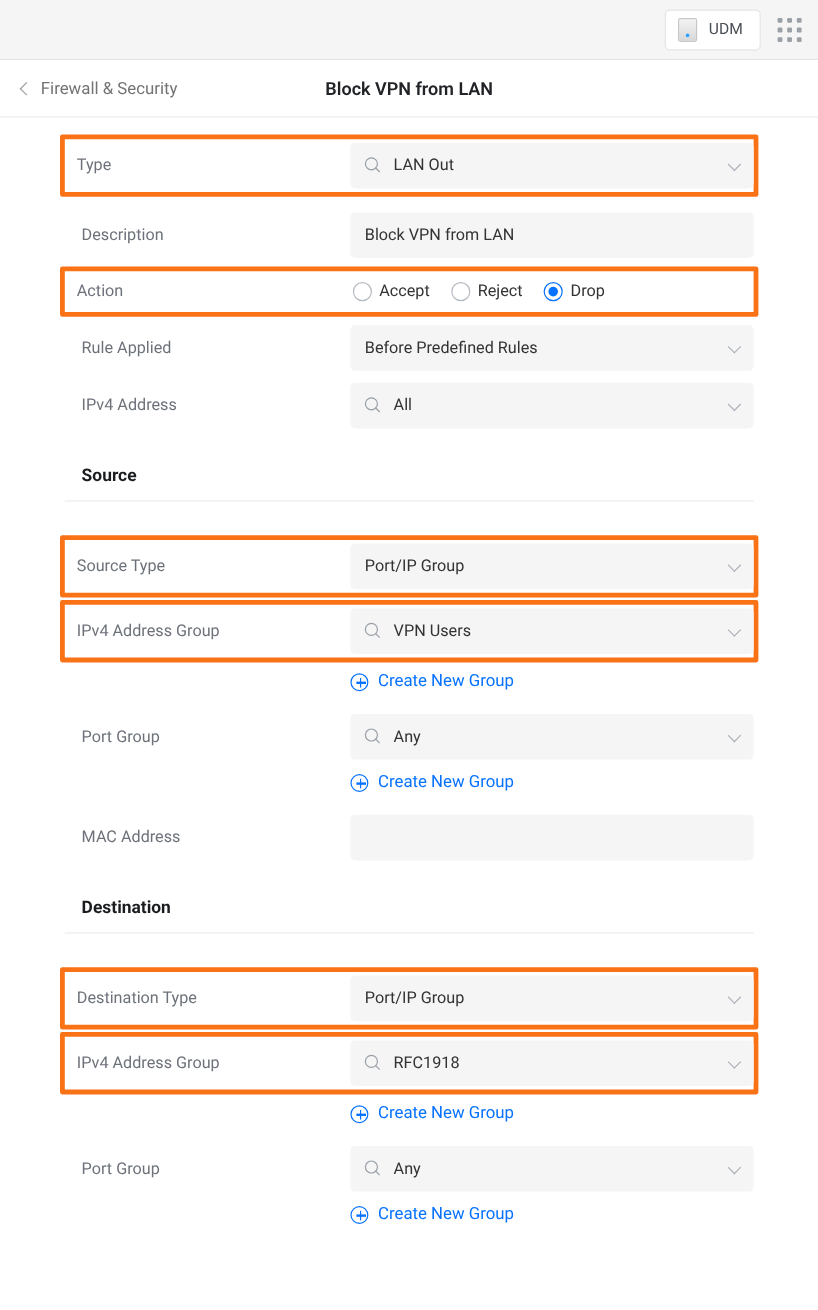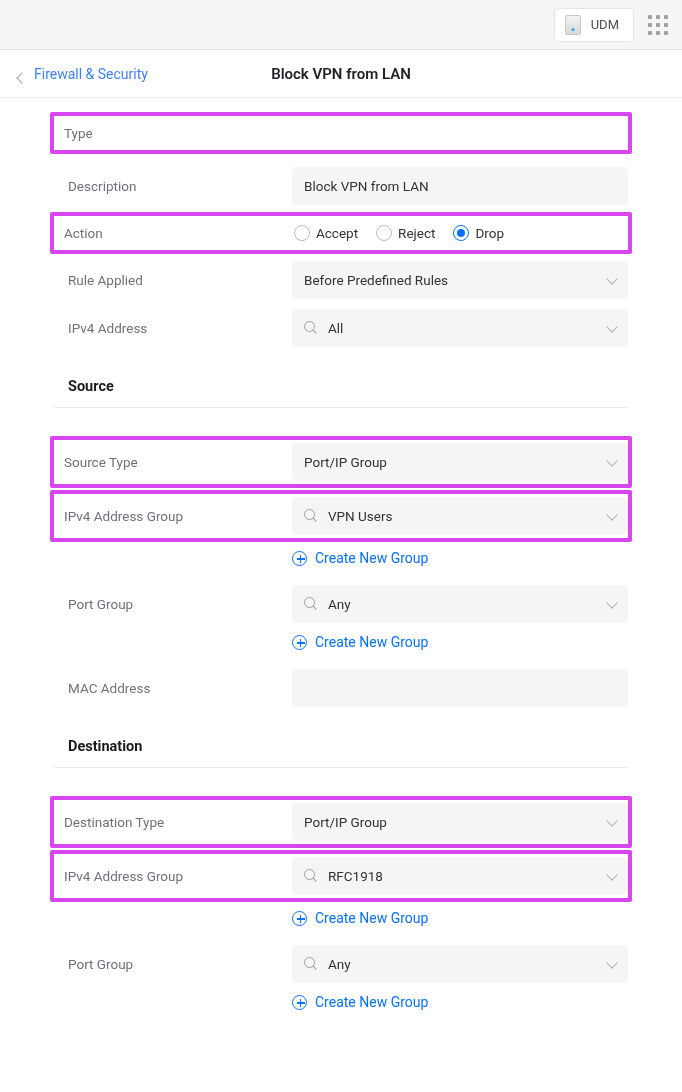--- a/index.html
+++ b/index.html
@@ -56,22 +56,22 @@
   }
   .header {
     height: 48px;
     display: flex;
     align-items: center;
     border-bottom: 1px solid #ececee;
     padding: 0 18px;
     position: relative;
   }
   .back {
-    display: flex; align-items: flex-end; gap: 8px;
-    color: #3b82f6; font-size: 14px; cursor:pointer;
+    display: flex; align-items: center; gap: 8px;
+    color: #737373; font-size: 14px; cursor:pointer;
   }
   .chevron-left {
     width: 8px; height: 8px;
     border-left: 1.5px solid #9aa0a6;
     border-bottom: 1.5px solid #9aa0a6;
     transform: rotate(45deg);
   }
   .page-title {
     position: absolute; left: 50%; transform: translateX(-50%);
     font-weight: 600; font-size: 15px; color: #212327;
@@ -82,21 +82,21 @@
     min-height: 42px;
     padding: 5px 0;
   }
   .row .label {
     width: 238px;
     padding-left: 14px;
     color: #6d727a;
     font-size: 13.5px;
   }
   .row.highlighted {
-    border: 4px solid #d946ef;
+    border: 4px solid #f97316;
     border-radius: 2px;
     margin: 2px -4px;
     padding: 3px 0;
     justify-content: space-between;
   }
   .row.highlighted .label { padding-left: 10px; }
   .control { flex: 1; }
   .select, .textinput {
     width: 100%;
     height: 38px;
@@ -189,20 +189,27 @@
     <span class="chevron-left"></span>
     <span>Firewall &amp; Security</span>
   </div>
   <div class="page-title">Block VPN from LAN</div>
 </div>
 
 <div class="content">
 
   <div class="row highlighted">
     <div class="label">Type</div>
+    <div class="control">
+      <div class="select">
+        <span class="mag"></span>
+        <span>LAN Out</span>
+        <span class="chevron-down"></span>
+      </div>
+    </div>
   </div>
 
   <div class="spacer-sm"></div>
 
   <div class="row">
     <div class="label">Description</div>
     <div class="control">
       <div class="textinput">
         <span>Block VPN from LAN</span>
       </div>

